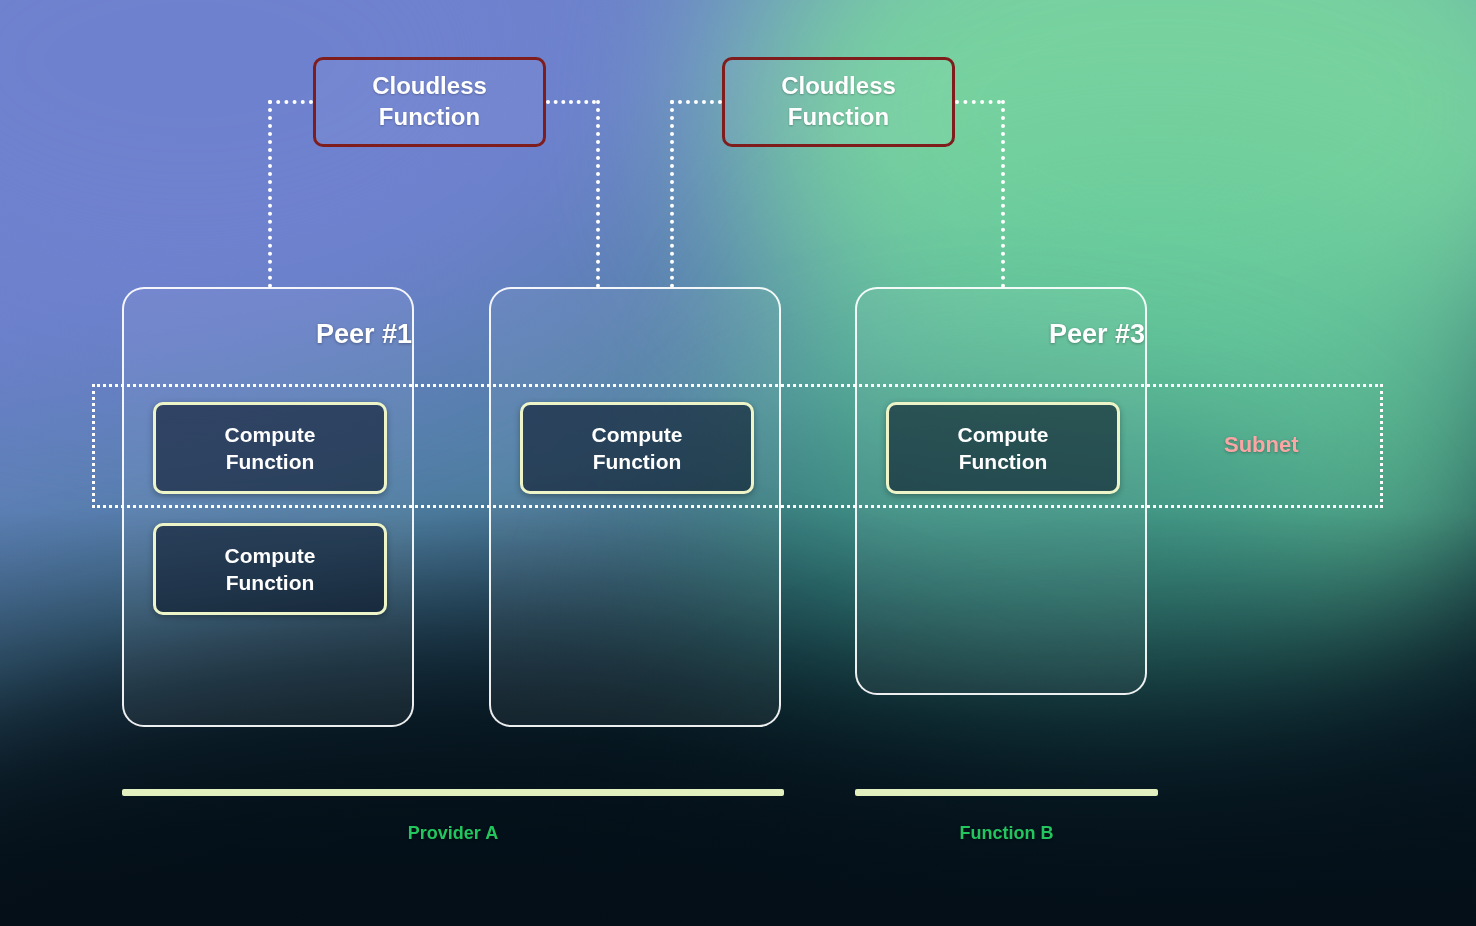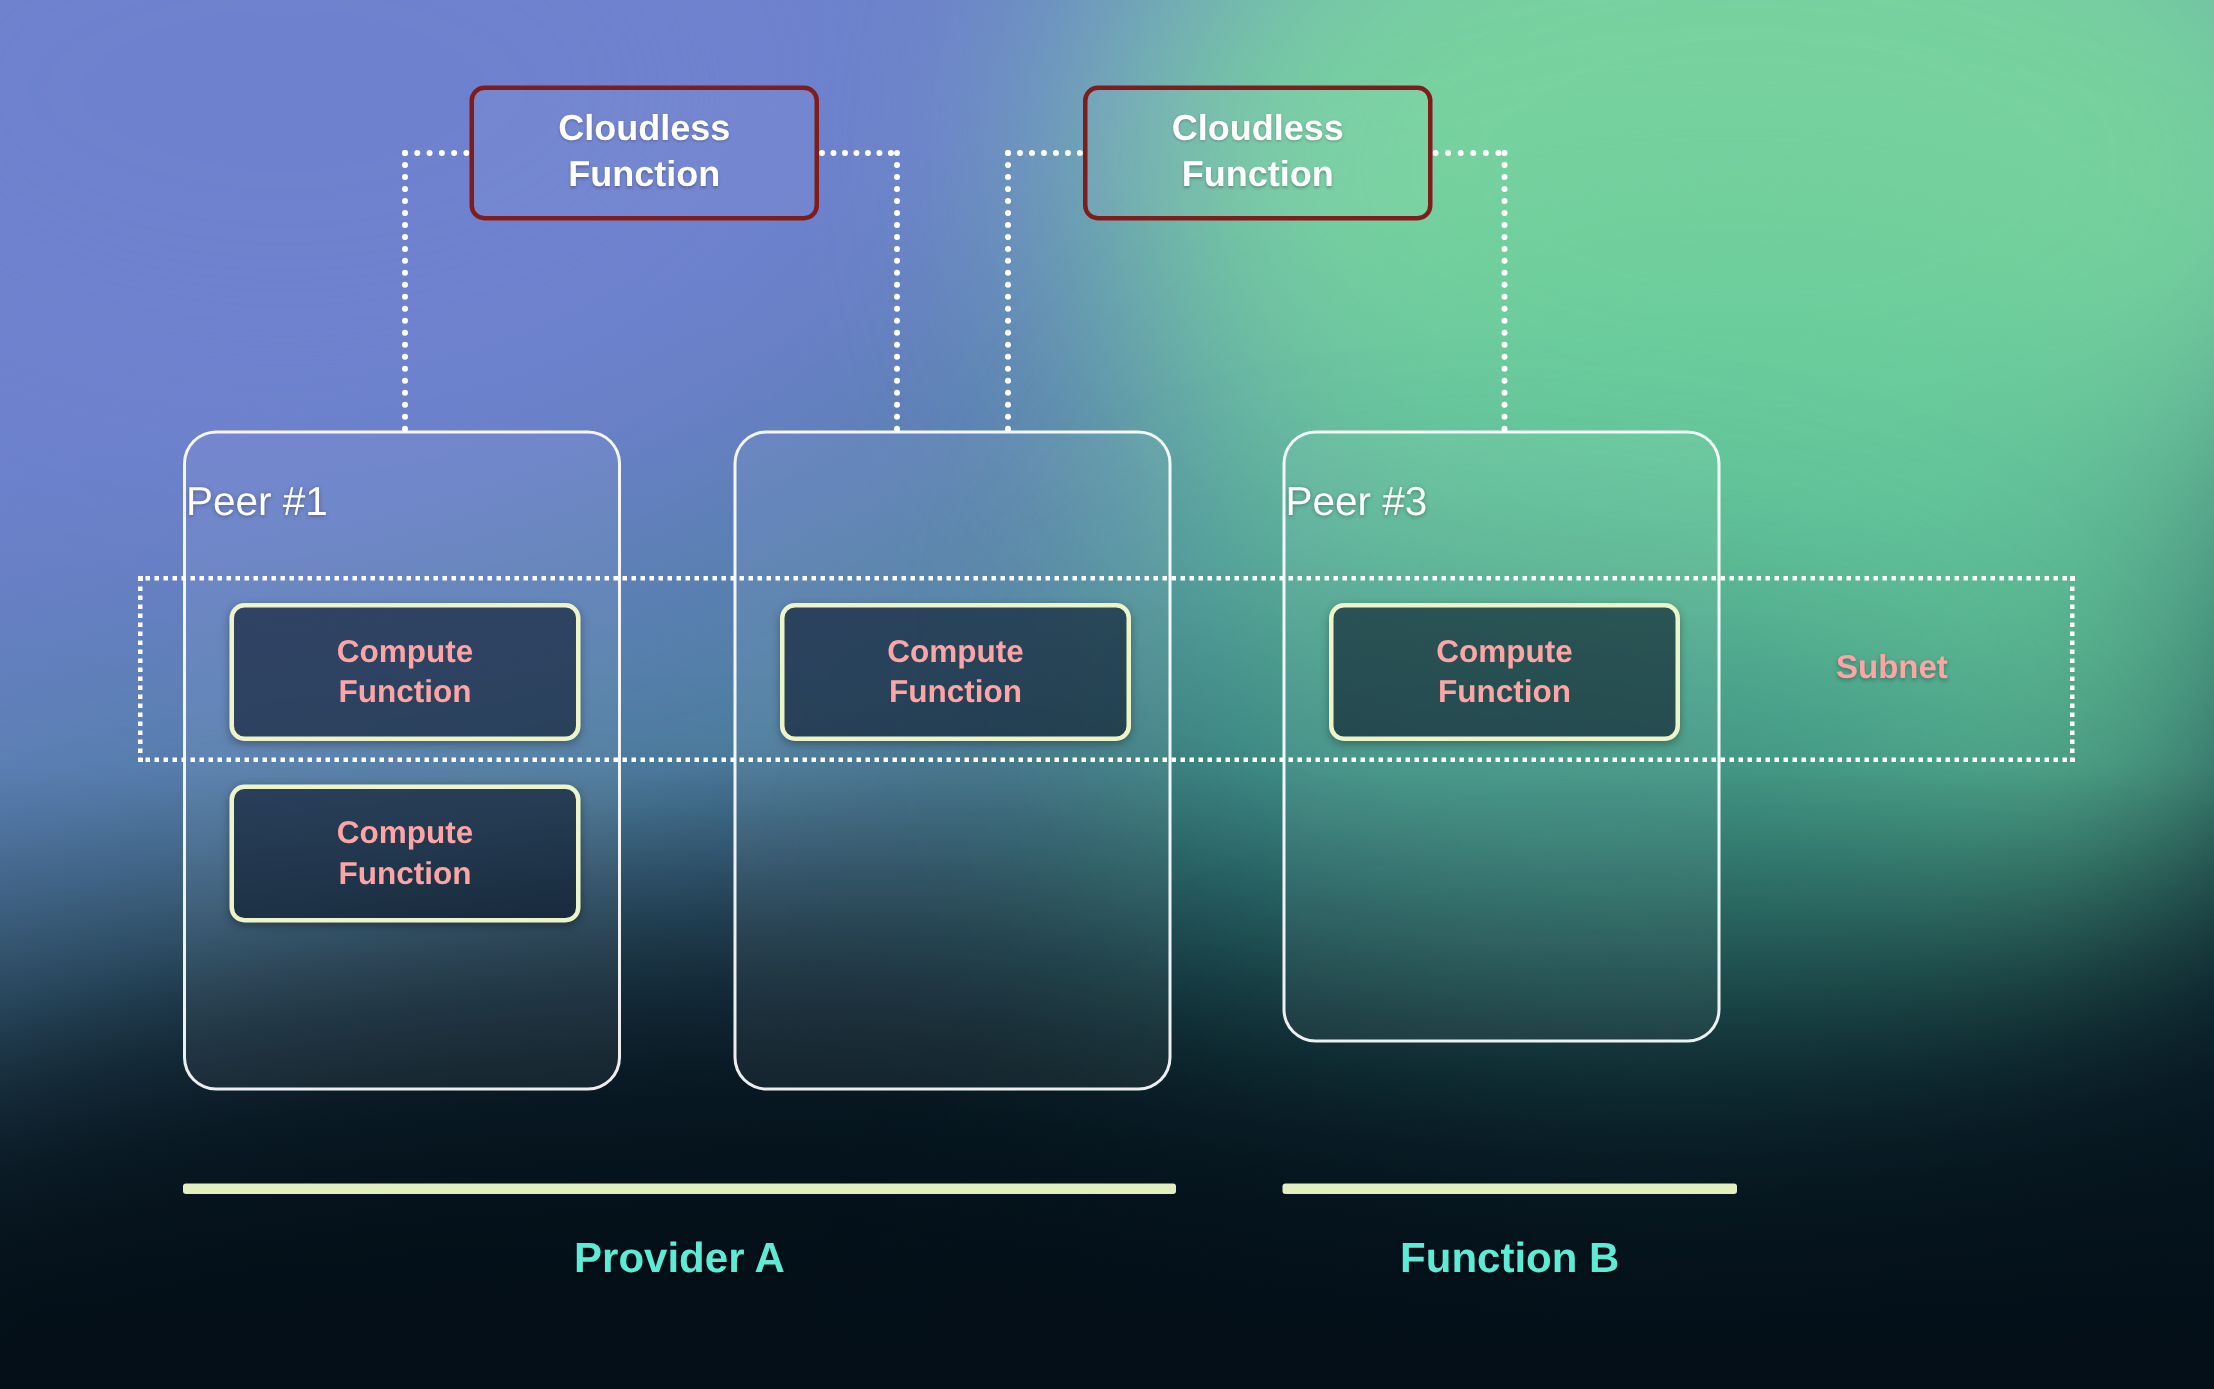--- a/index.html
+++ b/index.html
@@ -114,34 +114,34 @@
     border: 2px solid rgba(255,255,255,0.92);
     border-radius: 22px;
     background: rgba(255,255,255,0.055);
     z-index: 3;
   }
   .peer-title {
     position: absolute;
     top: 30px;
     left: 0;
     right: 0;
-    text-align: left;
+    text-align: right;
     color: #ffffff;
     font-size: 27px;
-    font-weight: normal;
+    font-weight: bold;
     text-shadow: 0 1px 3px rgba(0,0,0,0.32);
   }
 
   
   .compute-box {
     position: absolute;
     border: 3px solid #edf5c8;
     border-radius: 10px;
     background: rgba(10,22,40,0.60);
-    color: #fca5a5;
+    color: #ffffff;
     font-weight: bold;
     font-size: 21px;
     line-height: 1.3;
     text-align: center;
     display: flex;
     align-items: center;
     justify-content: center;
     box-shadow: 0 2px 6px rgba(0,0,0,0.3);
     z-index: 7;
   }
@@ -165,22 +165,22 @@
   
   .provider-bar {
     position: absolute;
     height: 7px;
     background: #e2efbf;
     border-radius: 2px;
     z-index: 4;
   }
   .provider-label {
     position: absolute;
-    color: #5eead4;
-    font-size: 28px;
+    color: #22c55e;
+    font-size: 18px;
     font-weight: bold;
     text-align: center;
     text-shadow: 0 1px 3px rgba(0,0,0,0.4);
     z-index: 4;
   }
 </style>
 </head>
 <body>
 
 <div id="stage">

